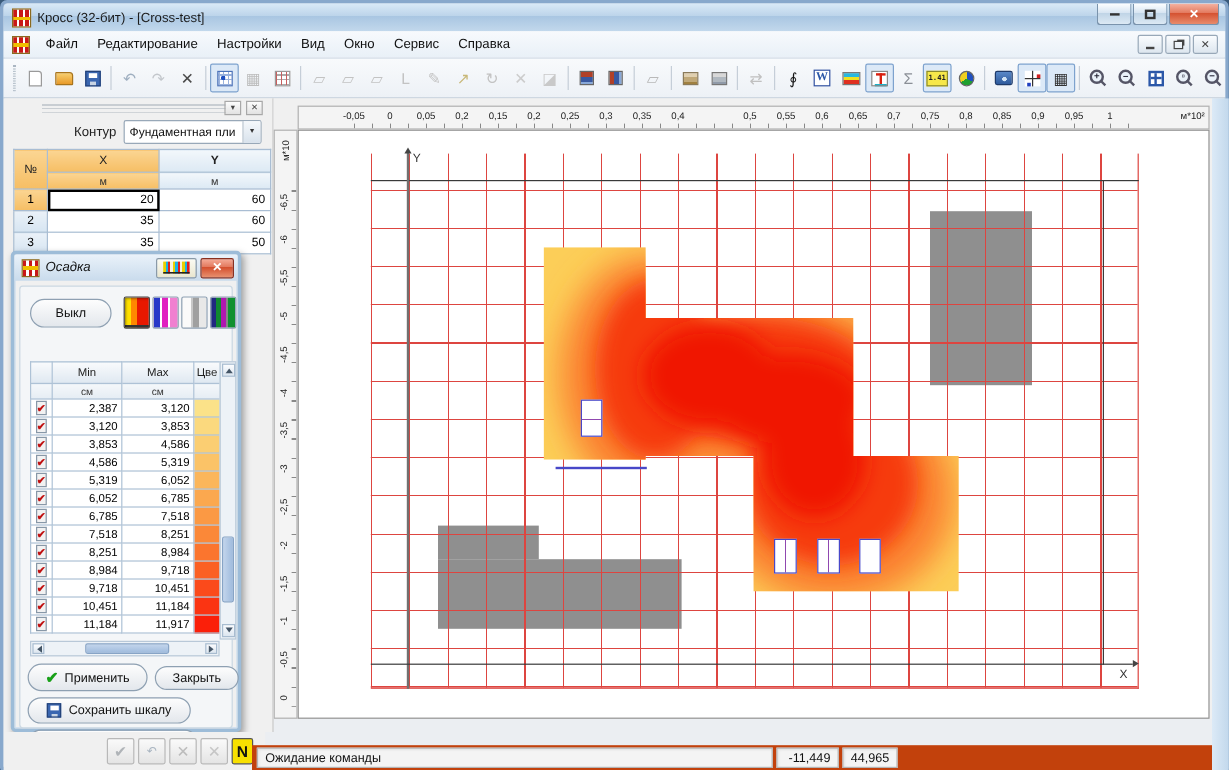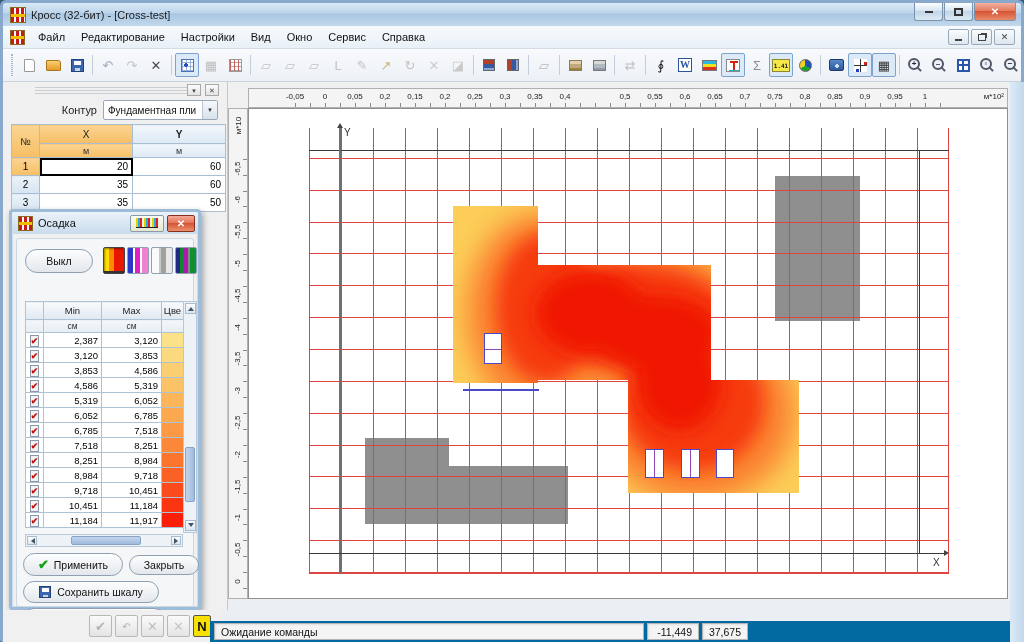--- a/index.html
+++ b/index.html
@@ -111,21 +111,21 @@
   .coord td.rnum.active { background:linear-gradient(#FBD592,#F6BE64); }
   .coord td.val { width:93px; text-align:right; padding-right:4px; }
   .coord td.val.selected { outline:2px solid #000; outline-offset:-2px; }
   
   .dialog { position:absolute; left:6px; top:206px; width:192px; height:401px;
      border:3px solid #9DBCD8; border-radius:4px; background:#F0F0F0;
      box-shadow:2px 3px 6px rgba(0,0,0,.35), inset 0 0 0 1px #C9DCEF; }
   .dlg-title { position:absolute; left:0; top:0; width:186px; height:22px;
      background:linear-gradient(#EAF2FA,#C9DBEC); border-radius:2px 2px 0 0; display:flex; align-items:center; }
   .dlg-title .app-icon { width:15px; height:15px; margin:0 5px 0 6px; }
-  .dlg-title-text { font-size:11px; color:#111; flex:1; }
+  .dlg-title-text { font-size:11px; color:#111; flex:1;font-style:italic; }
   .hist-btn { width:34px; height:17px; border:1px solid #8A9AA8; border-radius:2px;
      background:linear-gradient(#FBFBF3,#E9E6CF); display:flex; align-items:center; justify-content:center; margin-right:3px; }
   .hist-glyph { width:22px; height:10px; background:
      linear-gradient(0deg,#222 0 1px,transparent 1px),
      repeating-linear-gradient(90deg,#E8D000 0 2px,#18B0E8 2px 4px,#E02020 4px 6px,#F6F2DC 6px 8px); }
   .dlg-close { width:28px; height:17px; margin-right:3px; border:1px solid #8A3020; border-radius:2px;
      background:linear-gradient(#F5AB97,#E2765B 45%,#D4502F 46%,#E8906F); color:#fff;
      font-size:10px; font-weight:bold; text-align:center; line-height:15px; }
   .dlg-inner { position:absolute; left:4px; top:26px; width:178px; height:369px;
      border:1px solid #CBD8E2; border-radius:3px; background:#F4F6F8; }
@@ -197,21 +197,21 @@
   .blue-seg { position:absolute; background:#4848C8; }
   .arrow-up { position:absolute; width:0; height:0; border:3px solid transparent; border-bottom:5px solid #444; }
   .arrow-rt { position:absolute; width:0; height:0; border:3px solid transparent; border-left:5px solid #444; }
   .right-strip { position:absolute; left:1007px; top:79px; width:14px; height:560px; background:linear-gradient(90deg,#DCEAF7,#C2D8EC); }
   
   .tabbar { position:absolute; left:218px; top:596px; width:789px; height:22px; background:#EDEDEE; border-top:1px solid #B8B8B8; }
   .tab { position:absolute; left:6px; top:1px; height:21px; background:#FBFBFB; border:1px solid #9a9a9a; border-bottom:none;
      border-radius:3px 3px 0 0; display:flex; align-items:center; padding:0 10px 0 6px; gap:5px; }
   .tab .app-icon { width:14px; height:14px; margin:0; }
   .tab-label { font-size:10.5px; color:#111; }
-  .statusbar { position:absolute; left:207px; top:618px; width:800px; height:21px; background:#0369a1; display:flex; align-items:center; gap:3px; padding:0 4px; }
+  .statusbar { position:absolute; left:207px; top:618px; width:800px; height:21px; background:#c2410c; display:flex; align-items:center; gap:3px; padding:0 4px; }
   .sb-field { height:17px; border:1px solid #B4B4B4; box-shadow:inset 1px 1px 2px rgba(0,0,0,.08); background:#F4F4F4;
      font-size:10.5px; color:#111; display:flex; align-items:center; padding:0 6px; }
   .sb-msg { width:430px; }
   .sb-info { width:282px; }
   .sb-cx { width:52px; justify-content:flex-end; }
   .sb-cy { width:46px; justify-content:flex-end; }
 </style>
 </head>
 <body>
 
@@ -704,16 +704,16 @@
       <div class="cutout cut-split-v" style="left:432px;top:340px;width:19px;height:29px"></div>
       <div class="cutout" style="left:467px;top:340px;width:18px;height:29px"></div>
     </div>
   </div>
   <div class="right-strip"></div>
 
 
   <div class="statusbar">
     <span class="sb-field sb-msg">Ожидание команды</span>
     <span class="sb-field sb-cx">-11,449</span>
-    <span class="sb-field sb-cy">37,675</span>
+    <span class="sb-field sb-cy">44,965</span>
   </div>
 
 </div>
 
 </body></html>

